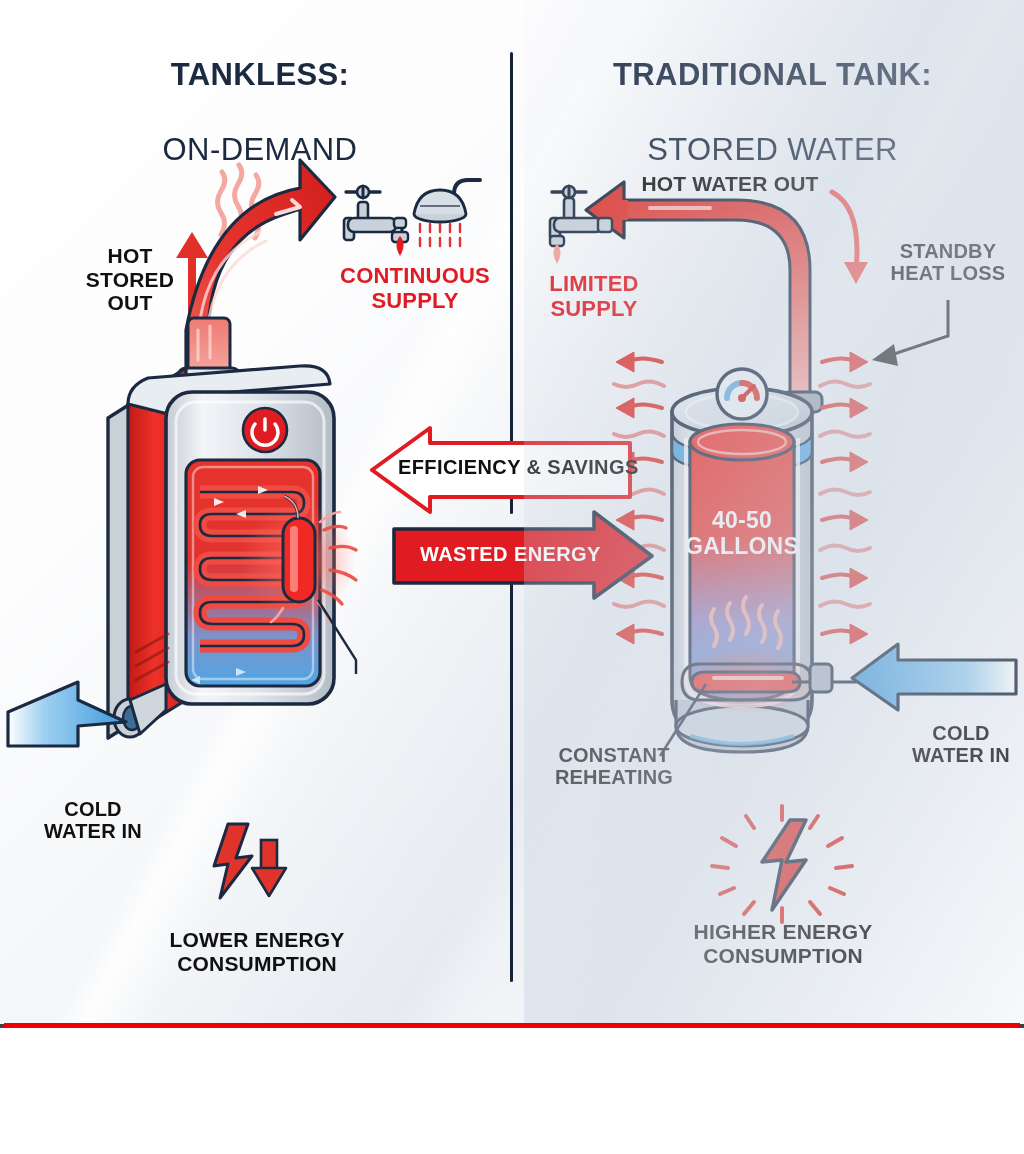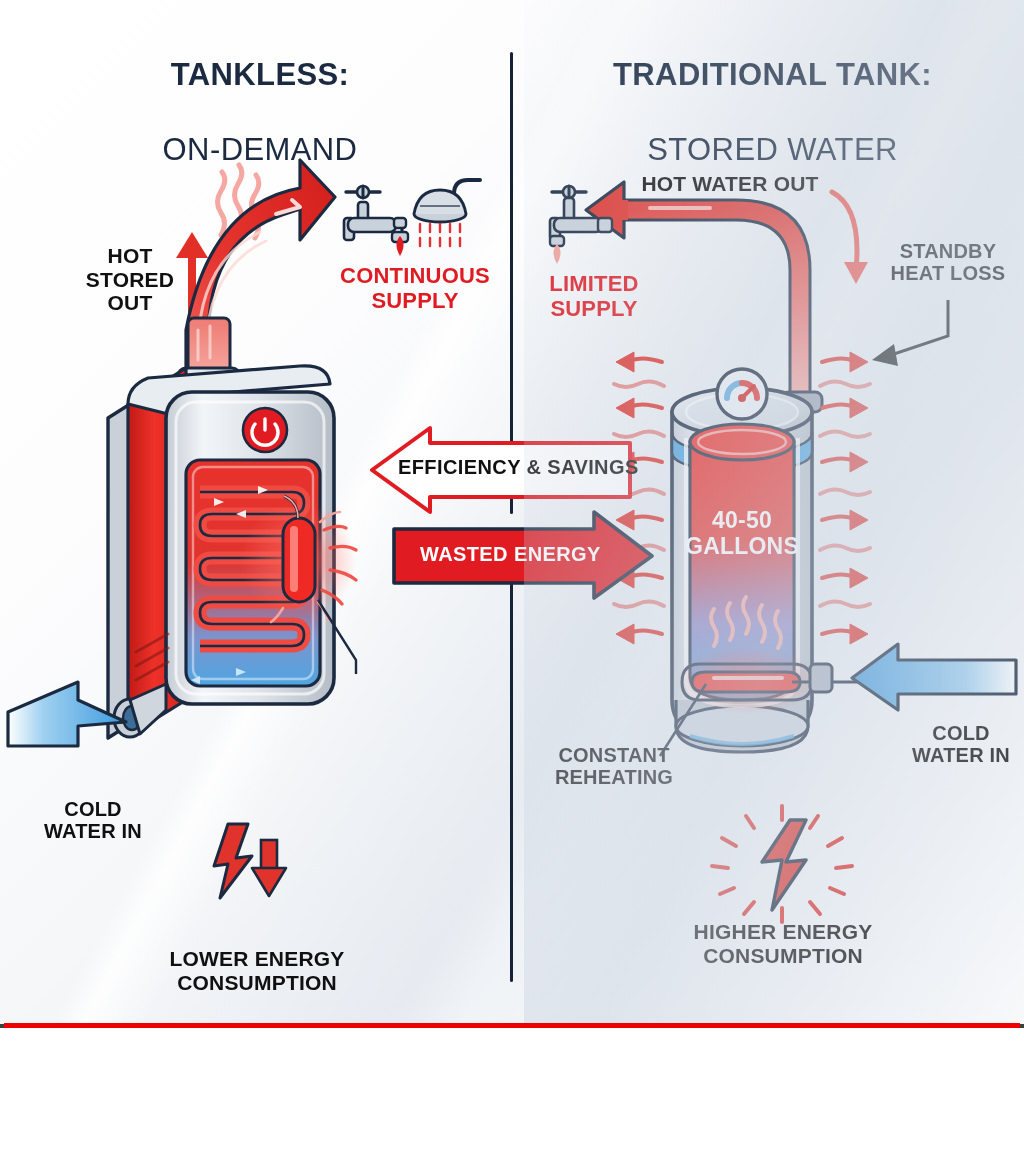--- a/index.html
+++ b/index.html
@@ -451,21 +451,21 @@
 STORED
 OUT</div>
 
     <div class="lbl red" style="left:320px; top:264px; width:190px; font-size:22px; white-space:pre-line;">CONTINUOUS
 SUPPLY</div>
 
 
     <div class="lbl" style="left:18px; top:758px; width:150px; font-size:20px; white-space:pre-line;margin-top:40px;">COLD
 WATER IN</div>
 
-    <div class="lbl" style="left:132px; top:947px; width:250px; font-size:21px; white-space:pre-line;">LOWER ENERGY
+    <div class="lbl" style="left:132px; top:928px; width:250px; font-size:21px; white-space:pre-line;">LOWER ENERGY
 CONSUMPTION</div>
 
     <div class="lbl" style="left:620px; top:172px; width:220px; font-size:21px; white-space:pre-line;">HOT WATER OUT</div>
 
     <div class="lbl red" style="left:524px; top:272px; width:140px; font-size:22px; white-space:pre-line;">LIMITED
 SUPPLY</div>
 
     <div class="lbl" style="left:872px; top:240px; width:152px; font-size:20px; white-space:pre-line;">STANDBY
 HEAT LOSS</div>
 

